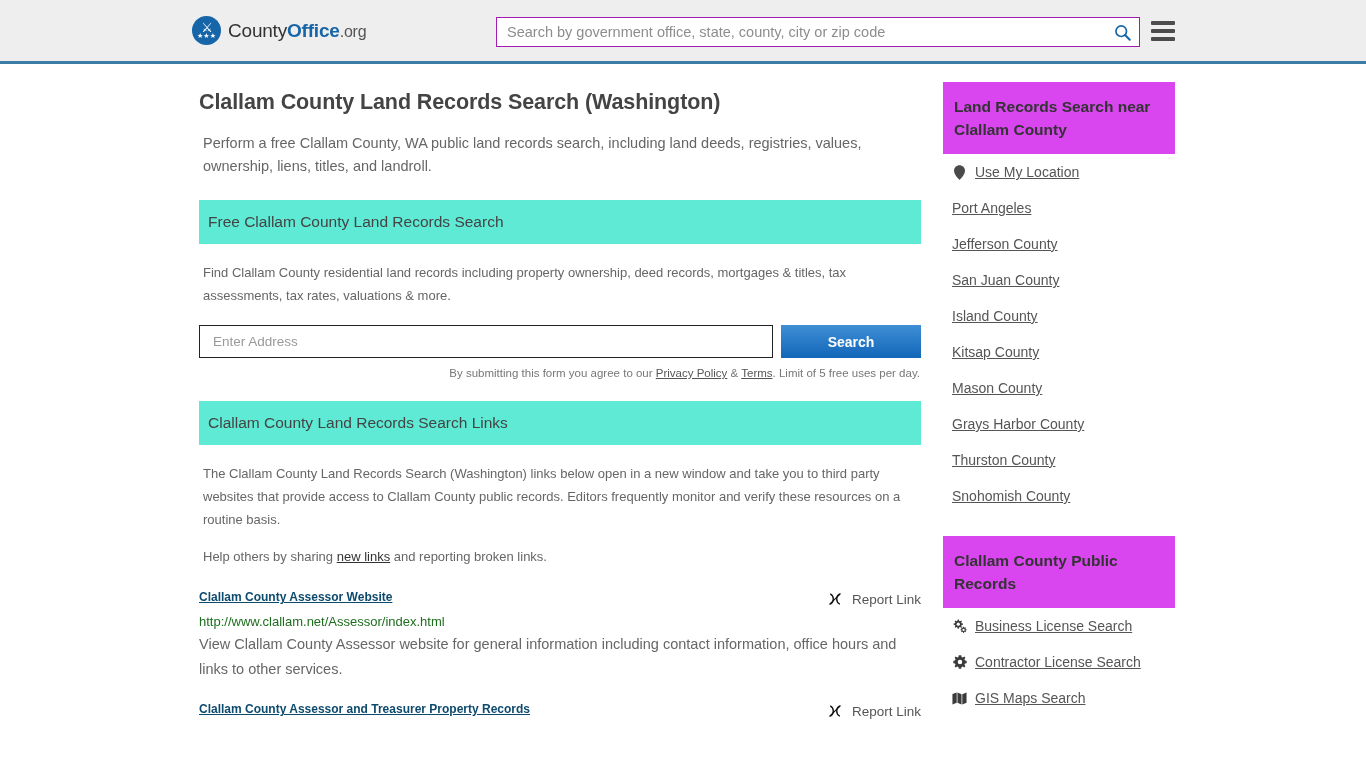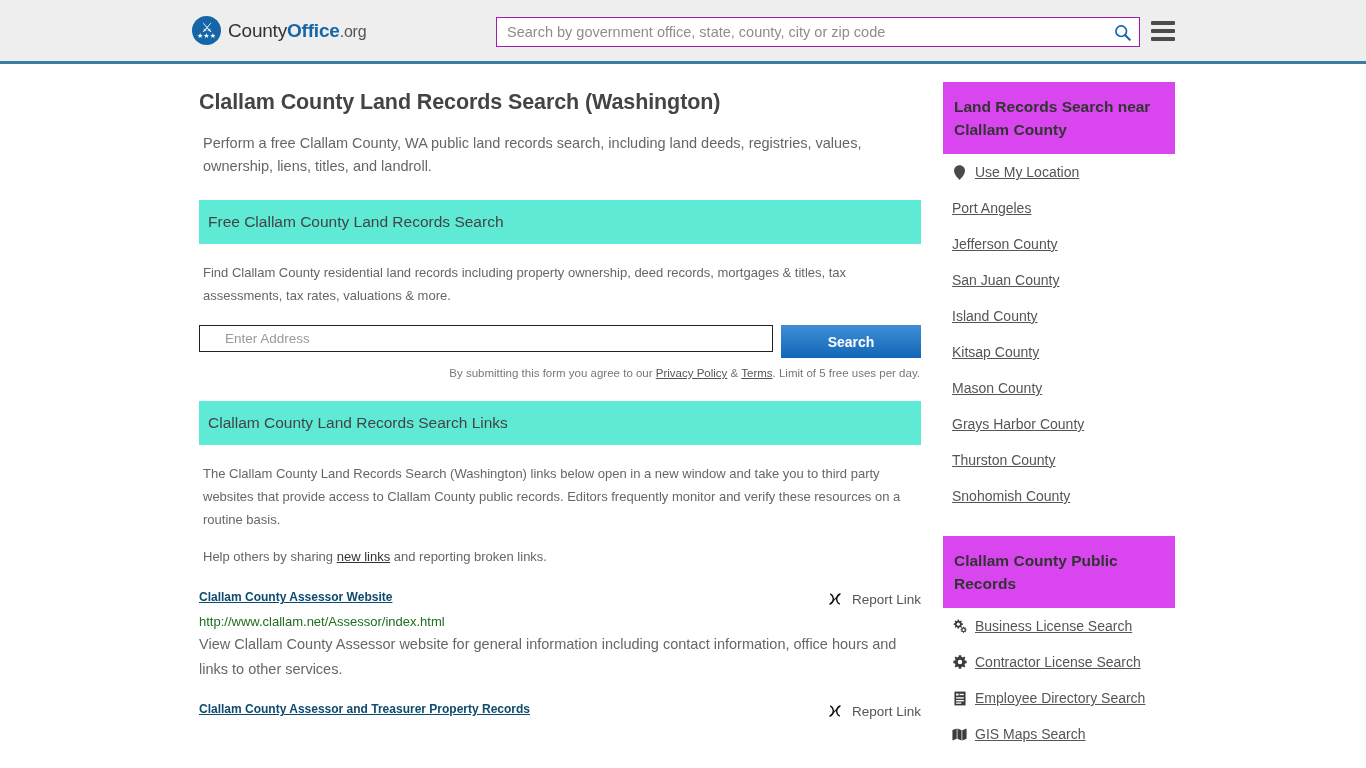--- a/index.html
+++ b/index.html
@@ -164,27 +164,27 @@
   }
 
   
   .addr-form {
     display: flex;
     gap: 8px;
     margin: 18px 0 0 0;
   }
   .addr-input {
     width: 574px;
-    height: 27px;
+    height: 33px;
     border: 1px solid #222222;
     background: #ffffff;
     font-size: 13.5px;
     font-family: "Liberation Sans", sans-serif;
     color: #444444;
-    padding: 0 25px;
+    padding: 0 13px;
     outline: none;
   }
   .addr-input::placeholder { color: #999999; }
   .addr-btn {
     width: 140px;
     height: 33px;
     border: none;
     background: linear-gradient(180deg, #3f8fd6 0%, #1266b8 100%);
     color: #ffffff;
     font-size: 14px;
@@ -421,33 +421,20 @@
         <span class="side-ico">
           <svg width="14" height="14" viewBox="0 0 16 16" fill="#3b3b3b">
             <path d="M6.6 0.4 L9.4 0.4 L9.75 2.3 L11.2 2.9 L12.85 1.85 L14.15 3.15 L13.1 4.8 L13.7 6.25 L15.6 6.6 L15.6 9.4 L13.7 9.75 L13.1 11.2 L14.15 12.85 L12.85 14.15 L11.2 13.1 L9.75 13.7 L9.4 15.6 L6.6 15.6 L6.25 13.7 L4.8 13.1 L3.15 14.15 L1.85 12.85 L2.9 11.2 L2.3 9.75 L0.4 9.4 L0.4 6.6 L2.3 6.25 L2.9 4.8 L1.85 3.15 L3.15 1.85 L4.8 2.9 L6.25 2.3 Z"></path>
             <circle cx="8" cy="8" r="2.6" fill="#ffffff"></circle>
           </svg>
         </span>
         <a href="#">Contractor License Search</a>
       </li>
       <li>
         <span class="side-ico">
-          <svg width="12" height="15" viewBox="0 0 13 16">
-            <rect x="0.5" y="0.5" width="12" height="15" fill="#3b3b3b"></rect>
-            <rect x="2.3" y="2.6" width="2.6" height="2.2" fill="#ffffff"></rect>
-            <rect x="6" y="2.9" width="4.6" height="1.5" fill="#ffffff"></rect>
-            <rect x="2.3" y="6.6" width="8.3" height="1.5" fill="#ffffff"></rect>
-            <rect x="2.3" y="9.6" width="8.3" height="1.5" fill="#ffffff"></rect>
-            <rect x="2.3" y="12.3" width="5.6" height="1.4" fill="#ffffff"></rect>
-          </svg>
-        </span>
-        <a href="#">Employee Directory Search</a>
-      </li>
-      <li>
-        <span class="side-ico">
           <svg width="15" height="13" viewBox="0 0 16 14" fill="#3b3b3b">
             <path d="M0.4 2.2 L5 0.6 L5 11.6 L0.4 13.4 Z"></path>
             <path d="M5.8 0.6 L10.2 2.3 L10.2 13.4 L5.8 11.6 Z"></path>
             <path d="M11 2.3 L15.6 0.6 L15.6 11.6 L11 13.4 Z"></path>
           </svg>
         </span>
         <a href="#">GIS Maps Search</a>
       </li>
     </ul>
 

